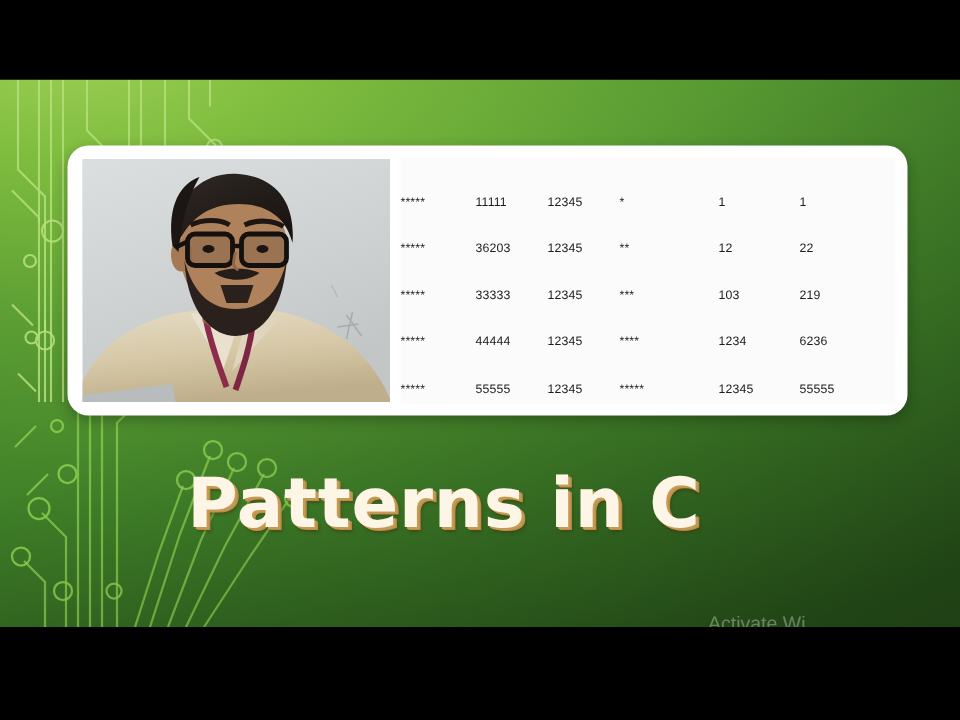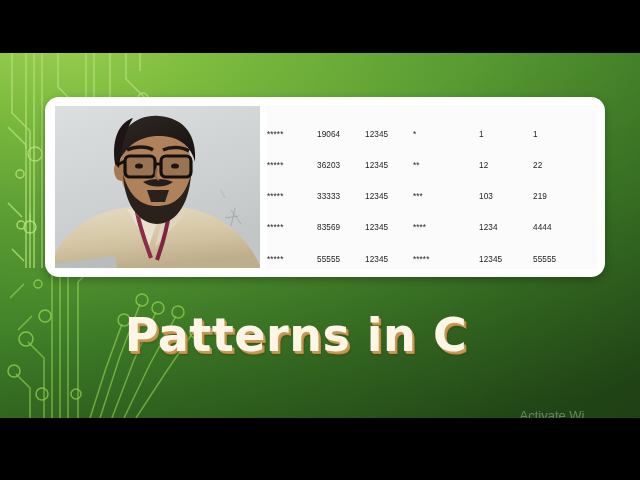--- a/index.html
+++ b/index.html
@@ -138,21 +138,21 @@
       3px 3.5px 2px rgba(70,45,10,0.45);
     z-index: 20;
   }
 
   
   #watermark {
     position: absolute;
     right: 8px;
     top: 355px;
     width: 160px;
-    text-align: center;
+    text-align: left;
     color: rgba(215,225,205,0.40);
     font-family: "Liberation Sans", sans-serif;
     font-size: 13px;
     line-height: 15px;
     z-index: 15;
     pointer-events: none;
   }
   #watermark .wm-sub {
     font-size: 9px;
     color: rgba(215,225,205,0.30);
@@ -301,24 +301,24 @@
       <div id="patterns">
         <div class="pat-block block1">
           <div class="pat-col ali-left  b1c1">
             <span class="prow">*****</span>
             <span class="prow">*****</span>
             <span class="prow">*****</span>
             <span class="prow">*****</span>
             <span class="prow">*****</span>
           </div>
           <div class="pat-col ali-left  b1c2">
-            <span class="prow">19064</span>
+            <span class="prow">11111</span>
             <span class="prow">36203</span>
             <span class="prow">33333</span>
-            <span class="prow">83569</span>
+            <span class="prow">44444</span>
             <span class="prow">55555</span>
           </div>
           <div class="pat-col ali-left  b1c3">
             <span class="prow">12345</span>
             <span class="prow">12345</span>
             <span class="prow">12345</span>
             <span class="prow">12345</span>
             <span class="prow">12345</span>
           </div>
           <div class="pat-col ali-left  b1c4">
@@ -332,21 +332,21 @@
             <span class="prow">1</span>
             <span class="prow">12</span>
             <span class="prow">103</span>
             <span class="prow">1234</span>
             <span class="prow">12345</span>
           </div>
           <div class="pat-col ali-left  b1c6">
             <span class="prow">1</span>
             <span class="prow">22</span>
             <span class="prow">219</span>
-            <span class="prow">4444</span>
+            <span class="prow">6236</span>
             <span class="prow">55555</span>
           </div>
         </div>
 
       </div>
     </div>
 
     <div id="title">Patterns in C</div>
 
     <div id="watermark">

